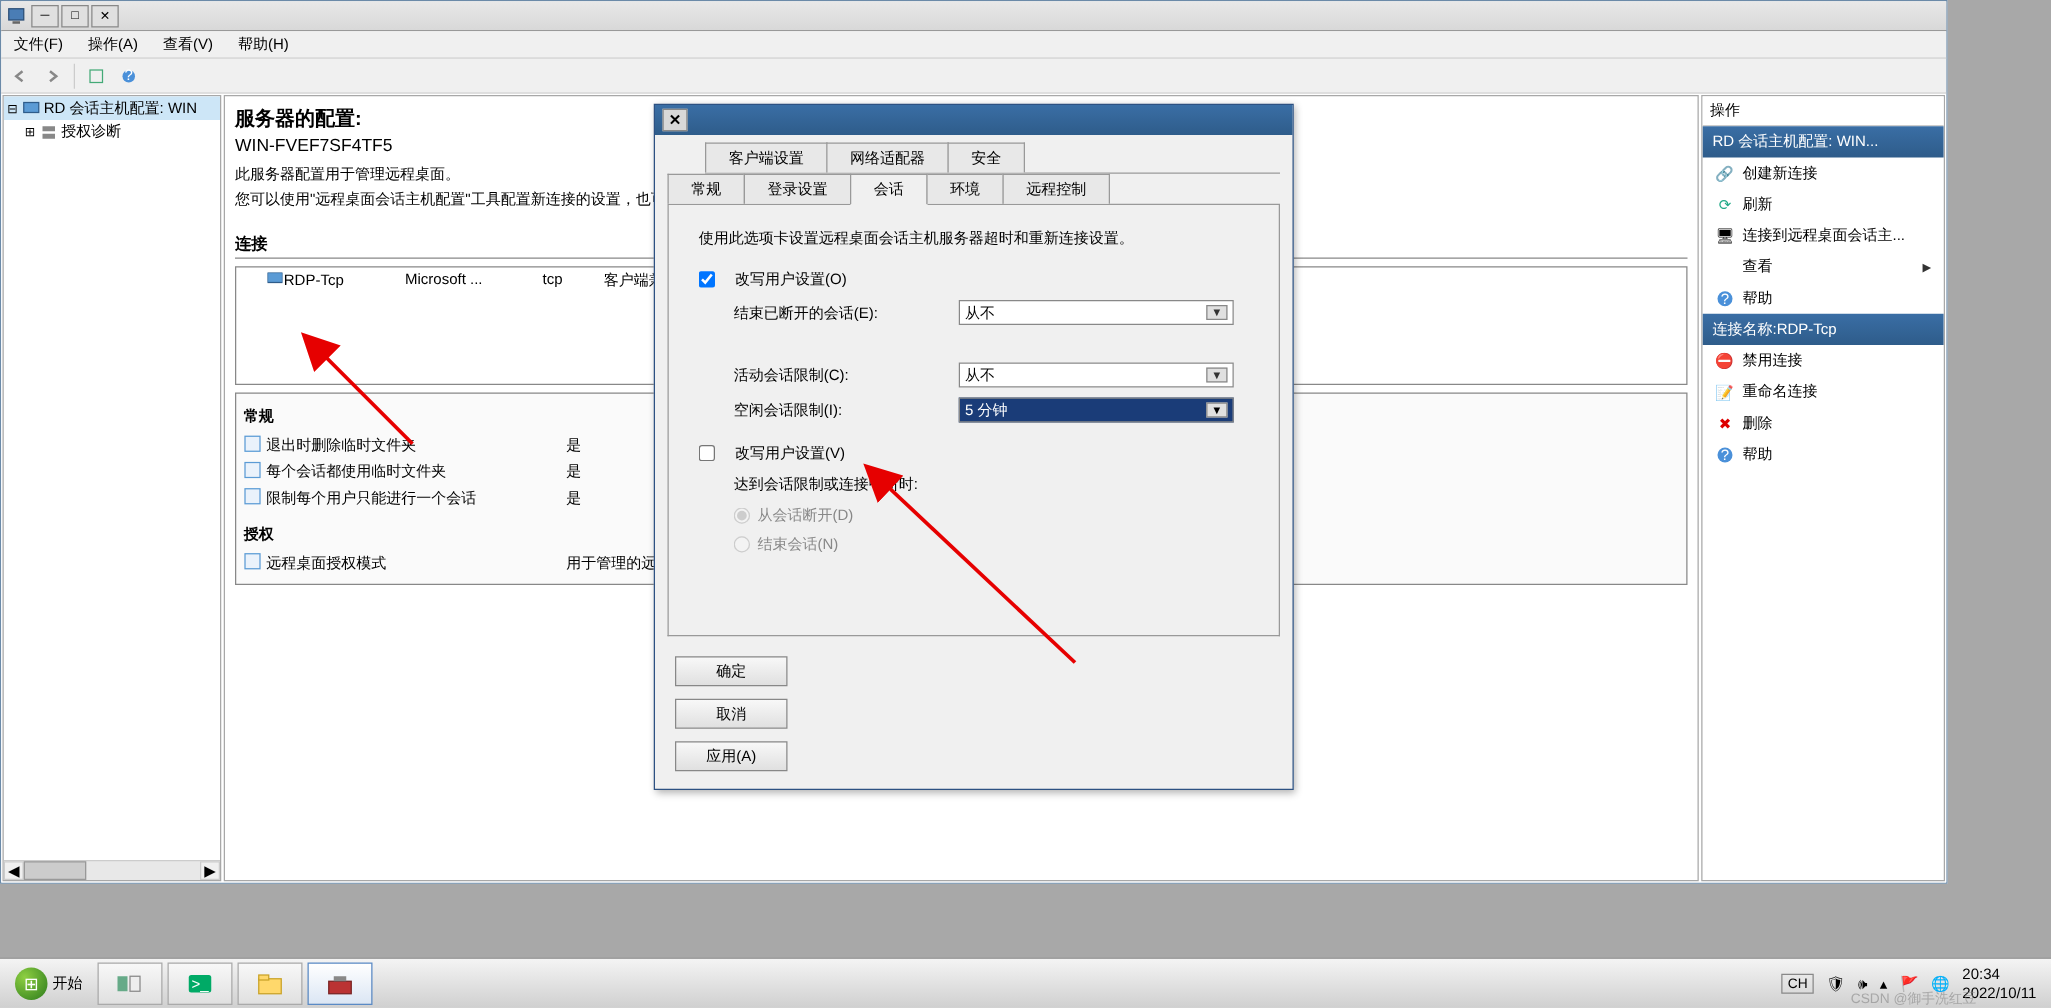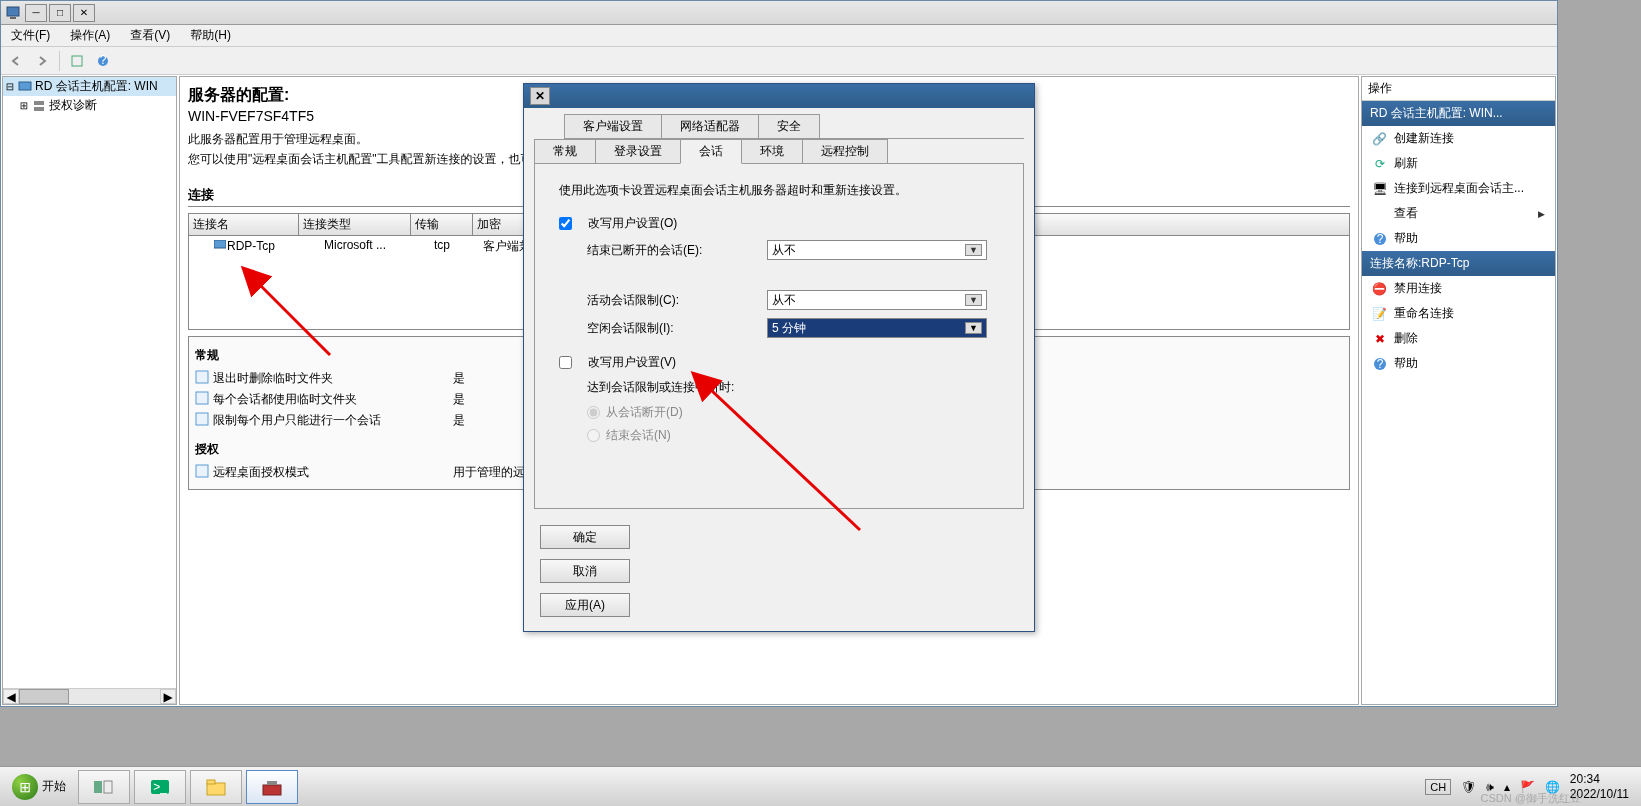--- a/index.html
+++ b/index.html
@@ -184,26 +184,20 @@
     </div>
 
     <div class="center-panel">
       <div class="center-heading">服务器的配置:</div>
       <div class="center-hostname">WIN-FVEF7SF4TF5</div>
       <div class="center-desc">此服务器配置用于管理远程桌面。</div>
       <div class="center-desc">您可以使用"远程桌面会话主机配置"工具配置新连接的设置，也可以将服务器作为整体配置其设置。</div>
 
       <div class="section-title">连接</div>
       <div class="conn-table">
-        <div class="conn-header-row">
-          <div class="conn-header-cell w-name">连接名</div>
-          <div class="conn-header-cell w-type">连接类型</div>
-          <div class="conn-header-cell w-trans">传输</div>
-          <div class="conn-header-cell w-enc">加密</div>
-        </div>
         <div class="conn-row">
           <div class="conn-cell w-name"><span class="tree-icon">
                 <svg width="12" height="10">
                   <rect width="12" height="8" fill="#5b9bd5" stroke="#2e5c8a"></rect>
                 </svg>
               </span><span>RDP-Tcp</span></div>
           <div class="conn-cell w-type">Microsoft ...</div>
           <div class="conn-cell w-trans">tcp</div>
           <div class="conn-cell w-enc">客户端兼</div>
         </div>

